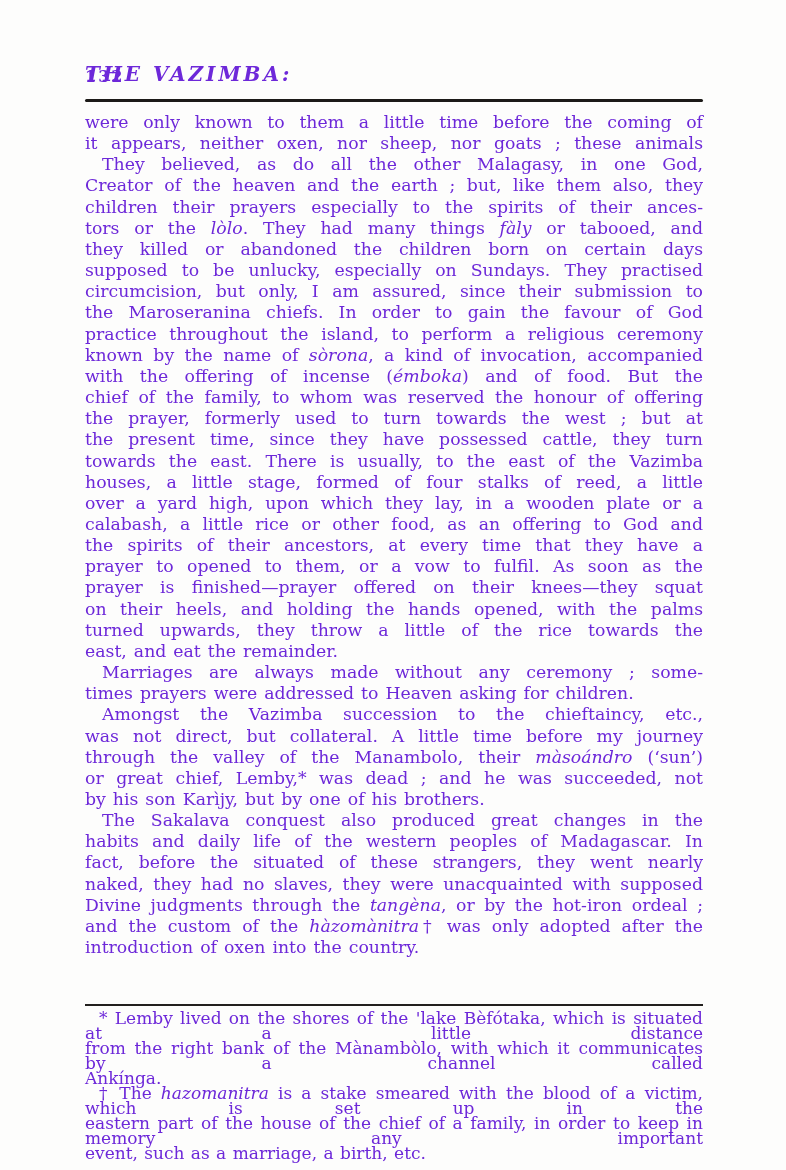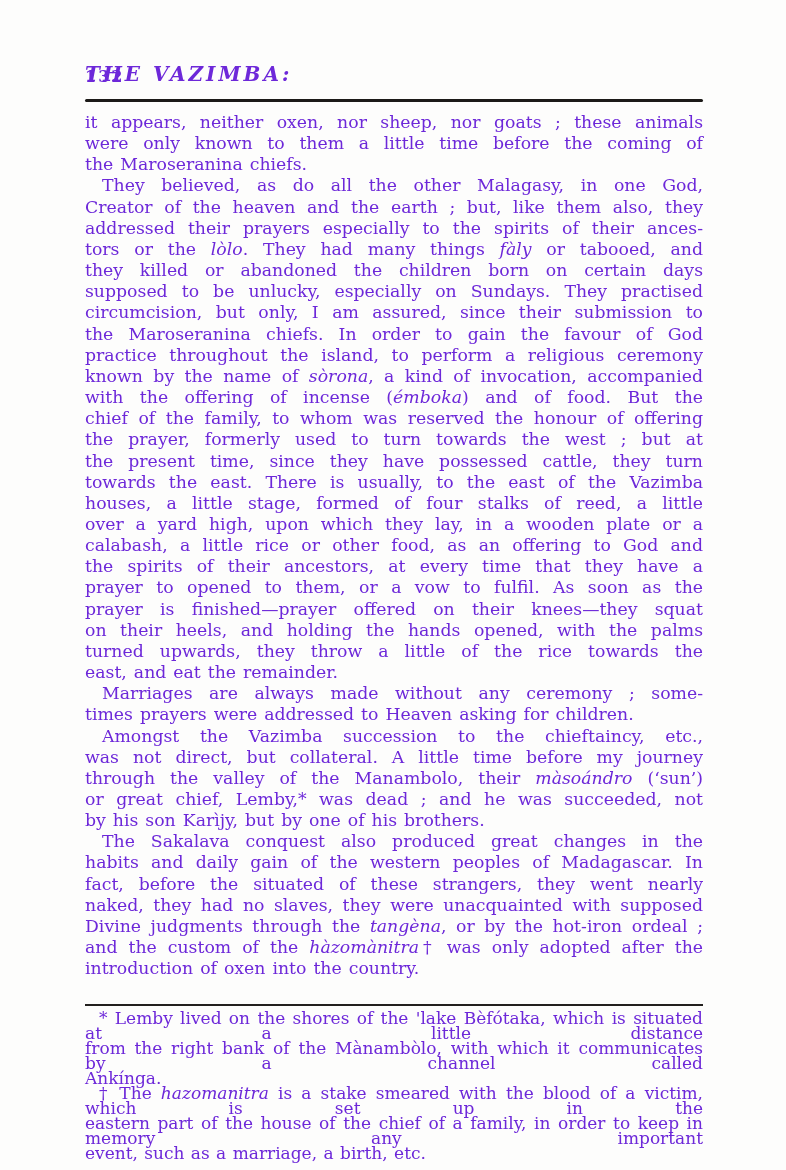--- a/index.html
+++ b/index.html
@@ -71,26 +71,25 @@
 <body>
 
 <div class="page">
   <div class="running-head">
     <span class="pagenum">132</span>
     <span class="running-title">THE VAZIMBA:</span>
   </div>
   <div class="head-rule"></div>
 
   <div class="body-text" id="body-text">
+      <div class="line">were only known to them a little time before the coming of</div>
       <div class="line">it appears, neither oxen, nor sheep, nor goats ; these animals</div>
-      <div class="line">were only known to them a little time before the coming of</div>
-      <div class="line last">the Maroseranina chiefs.</div>
       <div class="line indent">They believed, as do all the other Malagasy, in one God,</div>
       <div class="line">Creator of the heaven and the earth ; but, like them also, they</div>
-      <div class="line">addressed their prayers especially to the spirits of their ances-</div>
+      <div class="line">children their prayers especially to the spirits of their ances-</div>
       <div class="line">tors or the <i>lòlo</i>. They had many things <i>fàly</i> or tabooed, and</div>
       <div class="line">they killed or abandoned the children born on certain days</div>
       <div class="line">supposed to be unlucky, especially on Sundays. They practised</div>
       <div class="line">circumcision, but only, I am assured, since their submission to</div>
       <div class="line">the Maroseranina chiefs. In order to gain the favour of God</div>
       <div class="line">practice throughout the island, to perform a religious ceremony</div>
       <div class="line">known by the name of <i>sòrona</i>, a kind of invocation, accompanied</div>
       <div class="line">with the offering of incense (<i>émboka</i>) and of food. But the</div>
       <div class="line">chief of the family, to whom was reserved the honour of offering</div>
       <div class="line">the prayer, formerly used to turn towards the west ; but at</div>
@@ -106,21 +105,21 @@
       <div class="line">turned upwards, they throw a little of the rice towards the</div>
       <div class="line last">east, and eat the remainder.</div>
       <div class="line indent">Marriages are always made without any ceremony ; some-</div>
       <div class="line last">times prayers were addressed to Heaven asking for children.</div>
       <div class="line indent">Amongst the Vazimba succession to the chieftaincy, etc.,</div>
       <div class="line">was not direct, but collateral. A little time before my journey</div>
       <div class="line">through the valley of the Manambolo, their <i>màsoándro</i> (‘sun’)</div>
       <div class="line">or great chief, Lemby,* was dead ; and he was succeeded, not</div>
       <div class="line last">by his son Karìjy, but by one of his brothers.</div>
       <div class="line indent">The Sakalava conquest also produced great changes in the</div>
-      <div class="line">habits and daily gain of the western peoples of Madagascar. In</div>
+      <div class="line">habits and daily life of the western peoples of Madagascar. In</div>
       <div class="line">fact, before the situated of these strangers, they went nearly</div>
       <div class="line">naked, they had no slaves, they were unacquainted with supposed</div>
       <div class="line">Divine judgments through the <i>tangèna</i>, or by the hot-iron ordeal ;</div>
       <div class="line">and the custom of the <i>hàzomànitra</i>† was only adopted after the</div>
       <div class="line last">introduction of oxen into the country.</div>
     </div>
 
   <div class="fn-rule"></div>
   <div class="footnotes" id="footnotes">
       <div class="line indent">* Lemby lived on the shores of the 'lake Bèfótaka, which is situated at a little distance</div>

